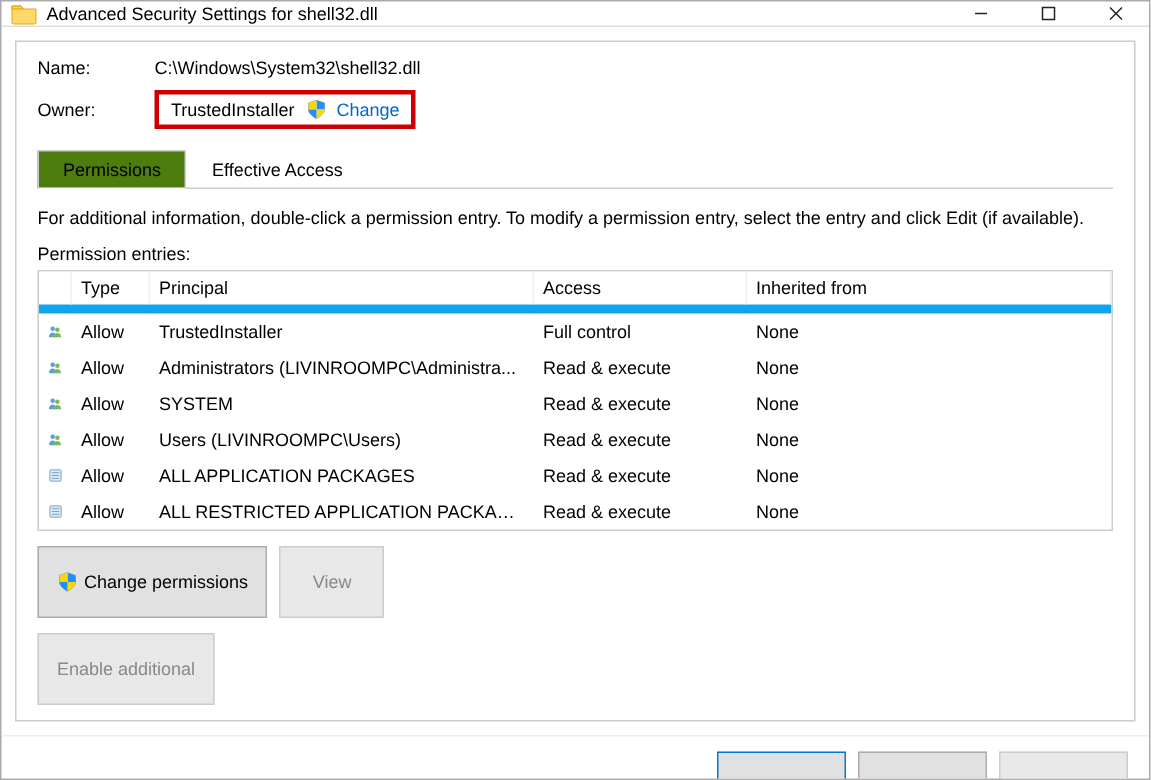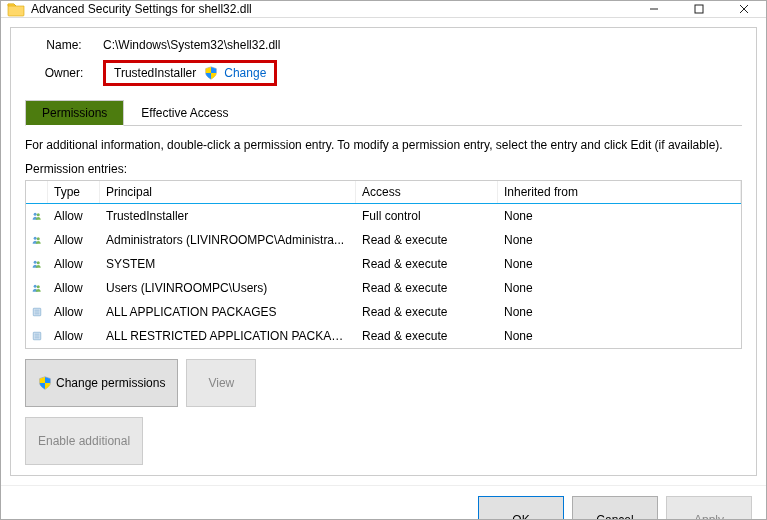--- a/index.html
+++ b/index.html
@@ -38,21 +38,21 @@
   .winbtn svg { stroke: #222; }
   
   .content {
     flex: 1;
     margin: 9px;
     border: 1px solid #ccc;
     padding: 10px 14px 10px 14px;
     display: flex;
     flex-direction: column;
   }
-  .row { display: flex; align-items: center; margin-bottom: 8px; text-align: center; }
+  .row { display: flex; align-items: center; margin-bottom: 8px; }
   .row .label { width: 78px; }
   .owner-wrap { display: flex; align-items: center; gap: 6px; position: relative; }
   .highlight-box {
     border: 3px solid #c00;
     padding: 3px 8px 3px 8px;
     display: inline-flex;
     align-items: center;
     gap: 8px;
   }
   .change-link { color: #0066cc; cursor: pointer; }
@@ -79,21 +79,21 @@
   .info-text { margin: 12px 0 10px 0; }
   .entries-label { margin-bottom: 4px; }
   
   .table-box {
     border: 1px solid #ccc;
     flex: 1;
     overflow: hidden;
   }
   .thead {
     display: flex;
-    border-bottom: 1px solid #0ea5e9;
+    border-bottom: 6px solid #0ea5e9;
     background: #fff;
   }
   .thead .th {
     padding: 4px 6px;
     border-right: 1px solid #eee;
   }
   .col-icon { width: 22px; }
   .col-type { width: 52px; }
   .col-principal { width: 256px; }
   .col-access { width: 142px; }

